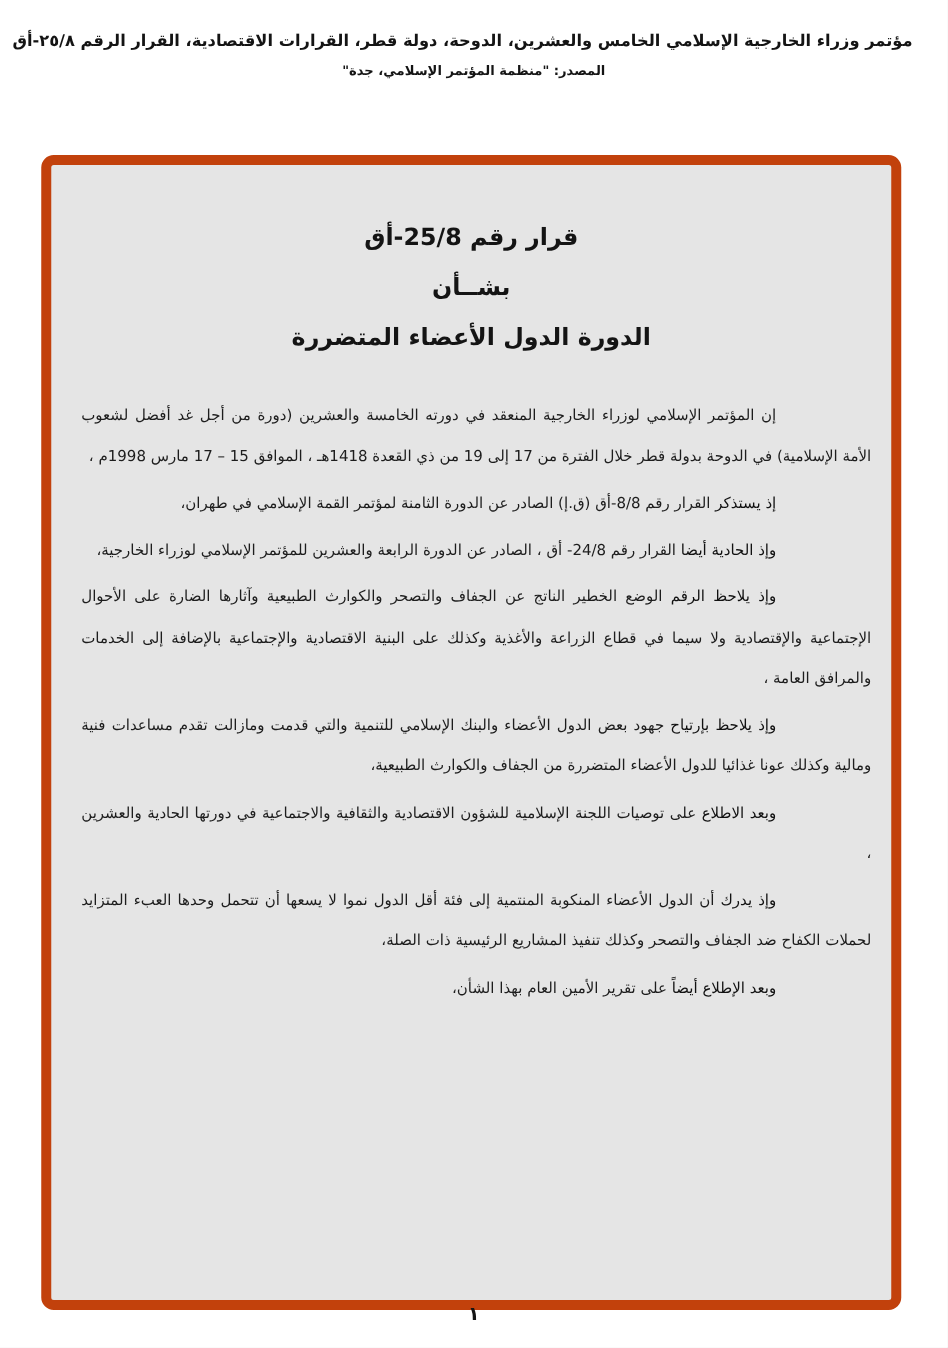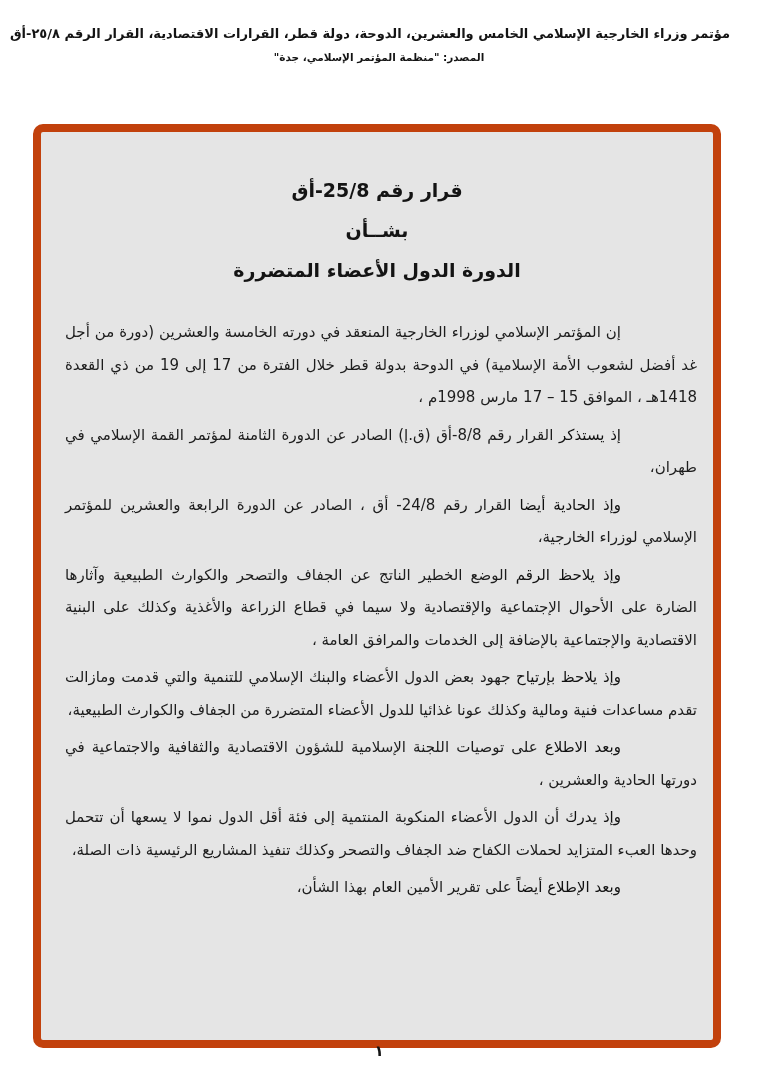--- a/index.html
+++ b/index.html
@@ -63,21 +63,21 @@
     font-size: 19px;
     line-height: 40px;
     color: #141414;
   }
 
   
   .body-text {
     margin: 26px 16px 0 24px;
     direction: rtl;
     text-align: justify;
-    font-size: 15px;
+    font-size: 12px;
     line-height: 32.5px;
     color: #1d1d1d;
   }
   .body-text p {
     margin: 0 0 5px 0;
     text-indent: 76px;
   }
   .body-text b {
     font-weight: 400;
     color: #111111;

